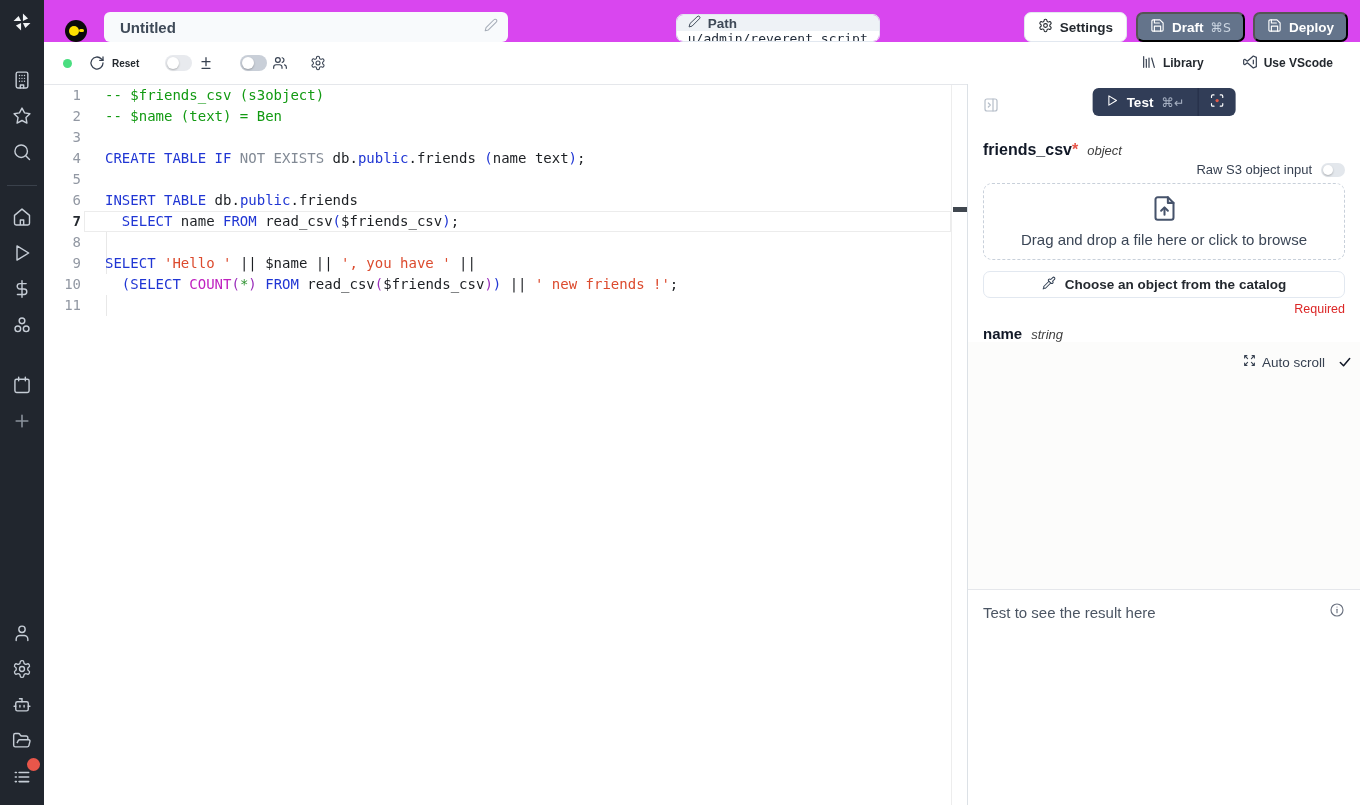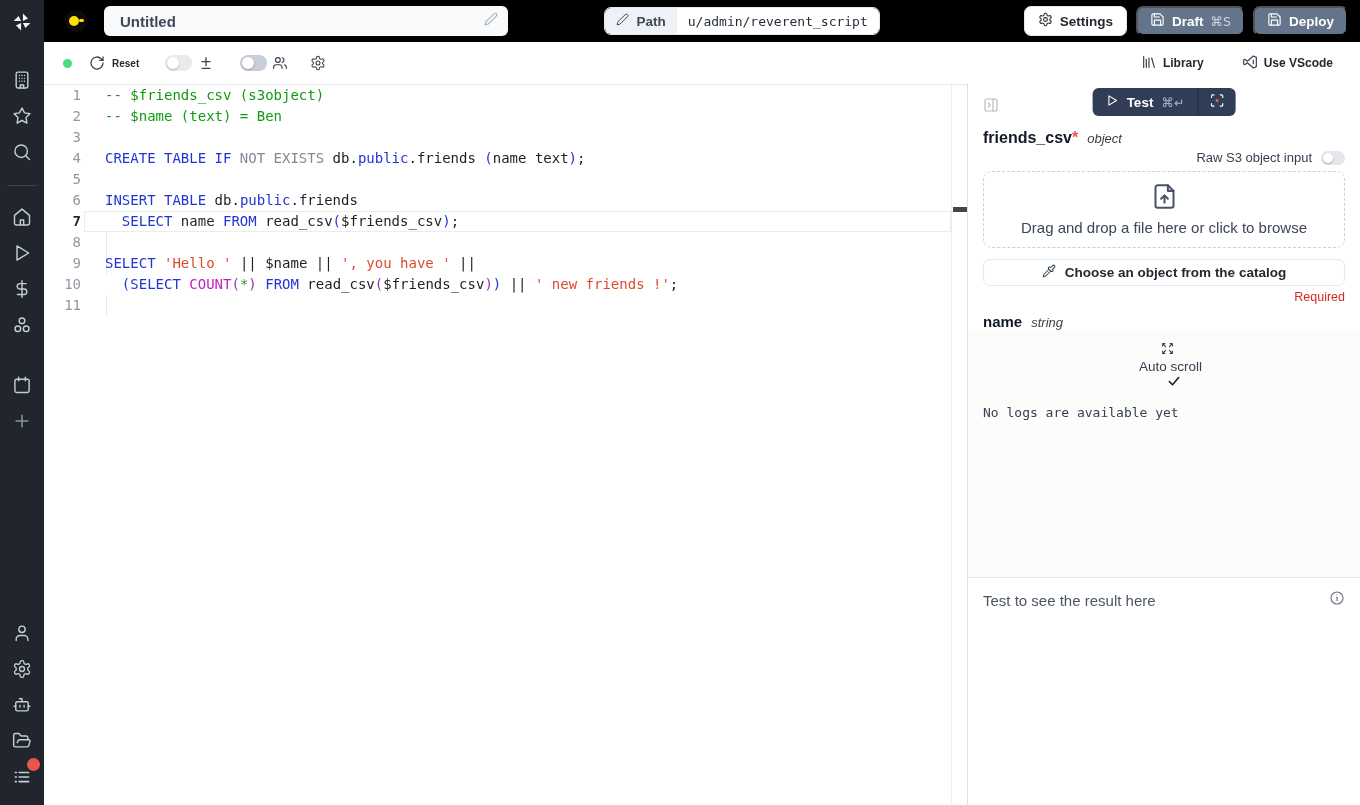--- a/index.html
+++ b/index.html
@@ -9,28 +9,28 @@
 
   
   .sidebar { position:absolute; left:0; top:0; width:44px; height:805px; background:#21262e; z-index:5; }
   .side-item { position:absolute; left:0; width:44px; height:24px; display:flex; align-items:center; justify-content:center; color:#c6cdd6; cursor:pointer; }
   .side-item svg { width:20px; height:20px; }
   .side-logo svg { width:22px; height:22px; }
   .side-div { position:absolute; left:7px; width:30px; border-top:1px solid #3a414b; }
   .notif-dot { position:absolute; left:27px; top:758px; width:13px; height:13px; border-radius:50%; background:#e8564a; z-index:6; }
 
   
-  .topbar { position:absolute; left:44px; top:0; right:0; height:42px; display:flex; align-items:center; background:#000000; }
+  .topbar { position:absolute; left:44px; top:0; right:0; height:42px; display:flex; align-items:flex-end; background:#d946ef; }
   .lang-icon { margin-left:21px; width:22px; height:22px; border-radius:50%; background:#0b0b0b; position:relative; flex:0 0 auto; }
   .lang-icon .duck-head { position:absolute; left:4px; top:6px; width:10px; height:10px; border-radius:50%; background:#ffe000; }
   .lang-icon .duck-beak { position:absolute; left:14px; top:9px; width:5px; height:3px; border-radius:2px; background:#ffe000; }
   .title-box { margin-left:17px; width:404px; height:30px; background:#f8fafc; border-radius:6px; display:flex; align-items:center; padding:0 10px 0 16px; }
   .title-box .t { font-size:15px; font-weight:600; color:#3f4a58; flex:1; }
   .title-box svg { width:14px; height:14px; color:#a6adb8; }
-  .path-pill { display:flex; align-items:stretch; height:28px; border:1px solid #e2e8f0; border-radius:7px; overflow:hidden; margin-right:144px; }
+  .path-pill { display:flex; align-items:stretch; height:28px; border:1px solid #e2e8f0; border-radius:7px; overflow:hidden; margin-right:144px;flex-direction:column; }
   .path-pill .seg1 { display:flex; align-items:center; gap:7px; background:#eef2f6; padding:0 11px; color:#3f4a58; }
   .path-pill .seg1 svg { width:13px; height:13px; }
   .path-pill .seg1 span { font-size:13.5px; font-weight:600; }
   .path-pill .seg2 { display:flex; align-items:center; background:#fff; padding:0 11px; font-family:"DejaVu Sans Mono", monospace; font-size:13px; color:#1f2937; }
   .btn { display:flex; align-items:center; gap:7px; height:30px; border-radius:7px; font-size:13.5px; font-weight:700; cursor:pointer; }
   .btn svg { width:15px; height:15px; }
   .btn-light { background:#fff; border:1px solid #e2e8f0; color:#24292f; padding:0 13px; }
   .btn-slate { background:#64748b; color:#fff; padding:0 12px; }
   .btn-slate .kbd { font-size:12.5px; font-weight:400; color:#cbd5e1; }
   .mlauto { margin-left:auto; }
@@ -75,21 +75,21 @@
   .collapse-btn svg { width:16px; height:16px; }
   .test-group { position:absolute; left:50%; transform:translateX(-50%); top:4px; height:28px; display:flex; align-items:stretch; background:#313d57; border-radius:6px; color:#fff; overflow:hidden; cursor:pointer; }
   .test-main { display:flex; align-items:center; gap:8px; padding:0 13px; }
   .test-main svg { width:13px; height:13px; }
   .test-main .lbl { font-size:13.5px; font-weight:700; }
   .test-main .kbd { font-size:12.5px; color:#a8b2c4; }
   .test-sep { width:1px; background:#232e47; }
   .test-capture { display:flex; align-items:center; padding:0 11px; }
   .test-capture svg { width:15px; height:15px; }
 
-  .field-head { display:flex; align-items:baseline; gap:9px; margin-top:7px; }
+  .field-head { display:flex; align-items:baseline; gap:9px; margin-top:19px; }
   .field-name { font-size:16px; font-weight:700; color:#111827; }
   .field-name .req { color:#e8564a; }
   .field-name.sm { font-size:15px; }
   .field-type { font-size:13px; font-style:italic; color:#404040; }
   .raw-row { display:flex; justify-content:flex-end; align-items:center; gap:9px; margin-top:3px; }
   .raw-row .lbl { font-size:13px; color:#374151; }
   .toggle-sm { width:24px; height:14px; border-radius:8px; background:#e3e7ec; position:relative; cursor:pointer; }
   .toggle-sm .knob { position:absolute; left:2px; top:2px; width:10px; height:10px; border-radius:50%; background:#fff; box-shadow:0 1px 2px rgba(0,0,0,.25); }
   .dropzone { margin-top:6px; height:77px; border:1.5px dashed #c8d0da; border-radius:9px; display:flex; flex-direction:column; align-items:center; justify-content:center; gap:5px; cursor:pointer; }
   .dropzone svg { width:27px; height:27px; color:#46536b; }
@@ -101,21 +101,21 @@
   .name-input-wrap { margin-top:5px; height:32px; border:1px solid #d0d7de; border-radius:8px; position:relative; background:#fff; }
   .name-input { width:100%; height:100%; border:none; outline:none; background:transparent; border-radius:8px; padding:0 40px 0 12px; font-size:14px; color:#24292f; font-family:"Liberation Sans", sans-serif; }
   .var-btn { position:absolute; right:3px; top:3px; width:26px; height:24px; background:#f3f5f7; border:1px solid #d8dee4; border-radius:6px; display:flex; align-items:center; justify-content:center; font-size:13px; color:#57606a; cursor:pointer; }
   .resize-h { position:absolute; right:1px; bottom:1px; width:8px; height:8px; color:#9aa3ad; }
 
   .tabs-bar { margin:27px -15px 0; display:flex; border-bottom:1px solid #e5e7eb; padding:0 6px; }
   .tab { padding:0 11px; height:25px; font-size:13.5px; color:#4b5563; display:flex; align-items:center; border-bottom:2.5px solid transparent; cursor:pointer; }
   .tab.active { color:#1f2937; font-weight:600; border-bottom-color:#374151; }
 
   .log-area { margin:0 -15px; background:#fcfcfb; height:247px; }
-  .autoscroll-row { display:flex; justify-content:flex-end; align-items:center; padding:11px 8px 0 15px; color:#374151;flex-direction:column; }
+  .autoscroll-row { display:flex; justify-content:flex-end; align-items:center; padding:11px 8px 0 15px; color:#374151; }
   .autoscroll-row svg.exp { width:13px; height:13px; }
   .autoscroll-row .lbl { font-size:13.5px; margin-left:6px; }
   .autoscroll-row svg.chk { width:14px; height:14px; margin-left:13px; color:#111827; cursor:pointer; }
   .log-empty { font-family:"DejaVu Sans Mono", monospace; font-size:13px; color:#374151; padding:17px 15px 0; }
 
   .result-row { margin:0 -15px; border-top:1px solid #e5e7eb; display:flex; align-items:center; justify-content:space-between; padding:12px 15px 0; }
   .result-row .lbl { font-size:15px; color:#4b5563; }
   .result-row svg { width:16px; height:16px; color:#6b7280; }
 </style>
 </head>
@@ -423,21 +423,20 @@
               <path d="M21 21l-5.5-5.5M21 21v-4.2M21 21h-4.2"></path>
               <path d="M3 21l5.5-5.5M3 21v-4.2M3 21h4.2"></path>
               <path d="M21 3l-5.5 5.5M21 3v4.2M21 3h-4.2"></path>
               <path d="M3 3l5.5 5.5M3 3v4.2M3 3h4.2"></path>
             </svg></span>
         <span class="lbl">Auto scroll</span>
         <svg class="chk" viewBox="0 0 24 24" fill="none" stroke="currentColor" stroke-width="2.6" stroke-linecap="round" stroke-linejoin="round">
             <polyline points="4 13 9.5 18.5 20 6"></polyline>
           </svg>
       </div>
-      <div class="log-empty">No logs are available yet</div>
     </div>
 
     <div class="result-row">
       <span class="lbl">Test to see the result here</span>
       <span><svg viewBox="0 0 24 24" fill="none" stroke="currentColor" stroke-width="1.7" stroke-linecap="round">
             <circle cx="12" cy="12" r="9"></circle>
             <path d="M12 11v5"></path>
             <path d="M12 7.5h.01"></path>
           </svg></span>
     </div>

